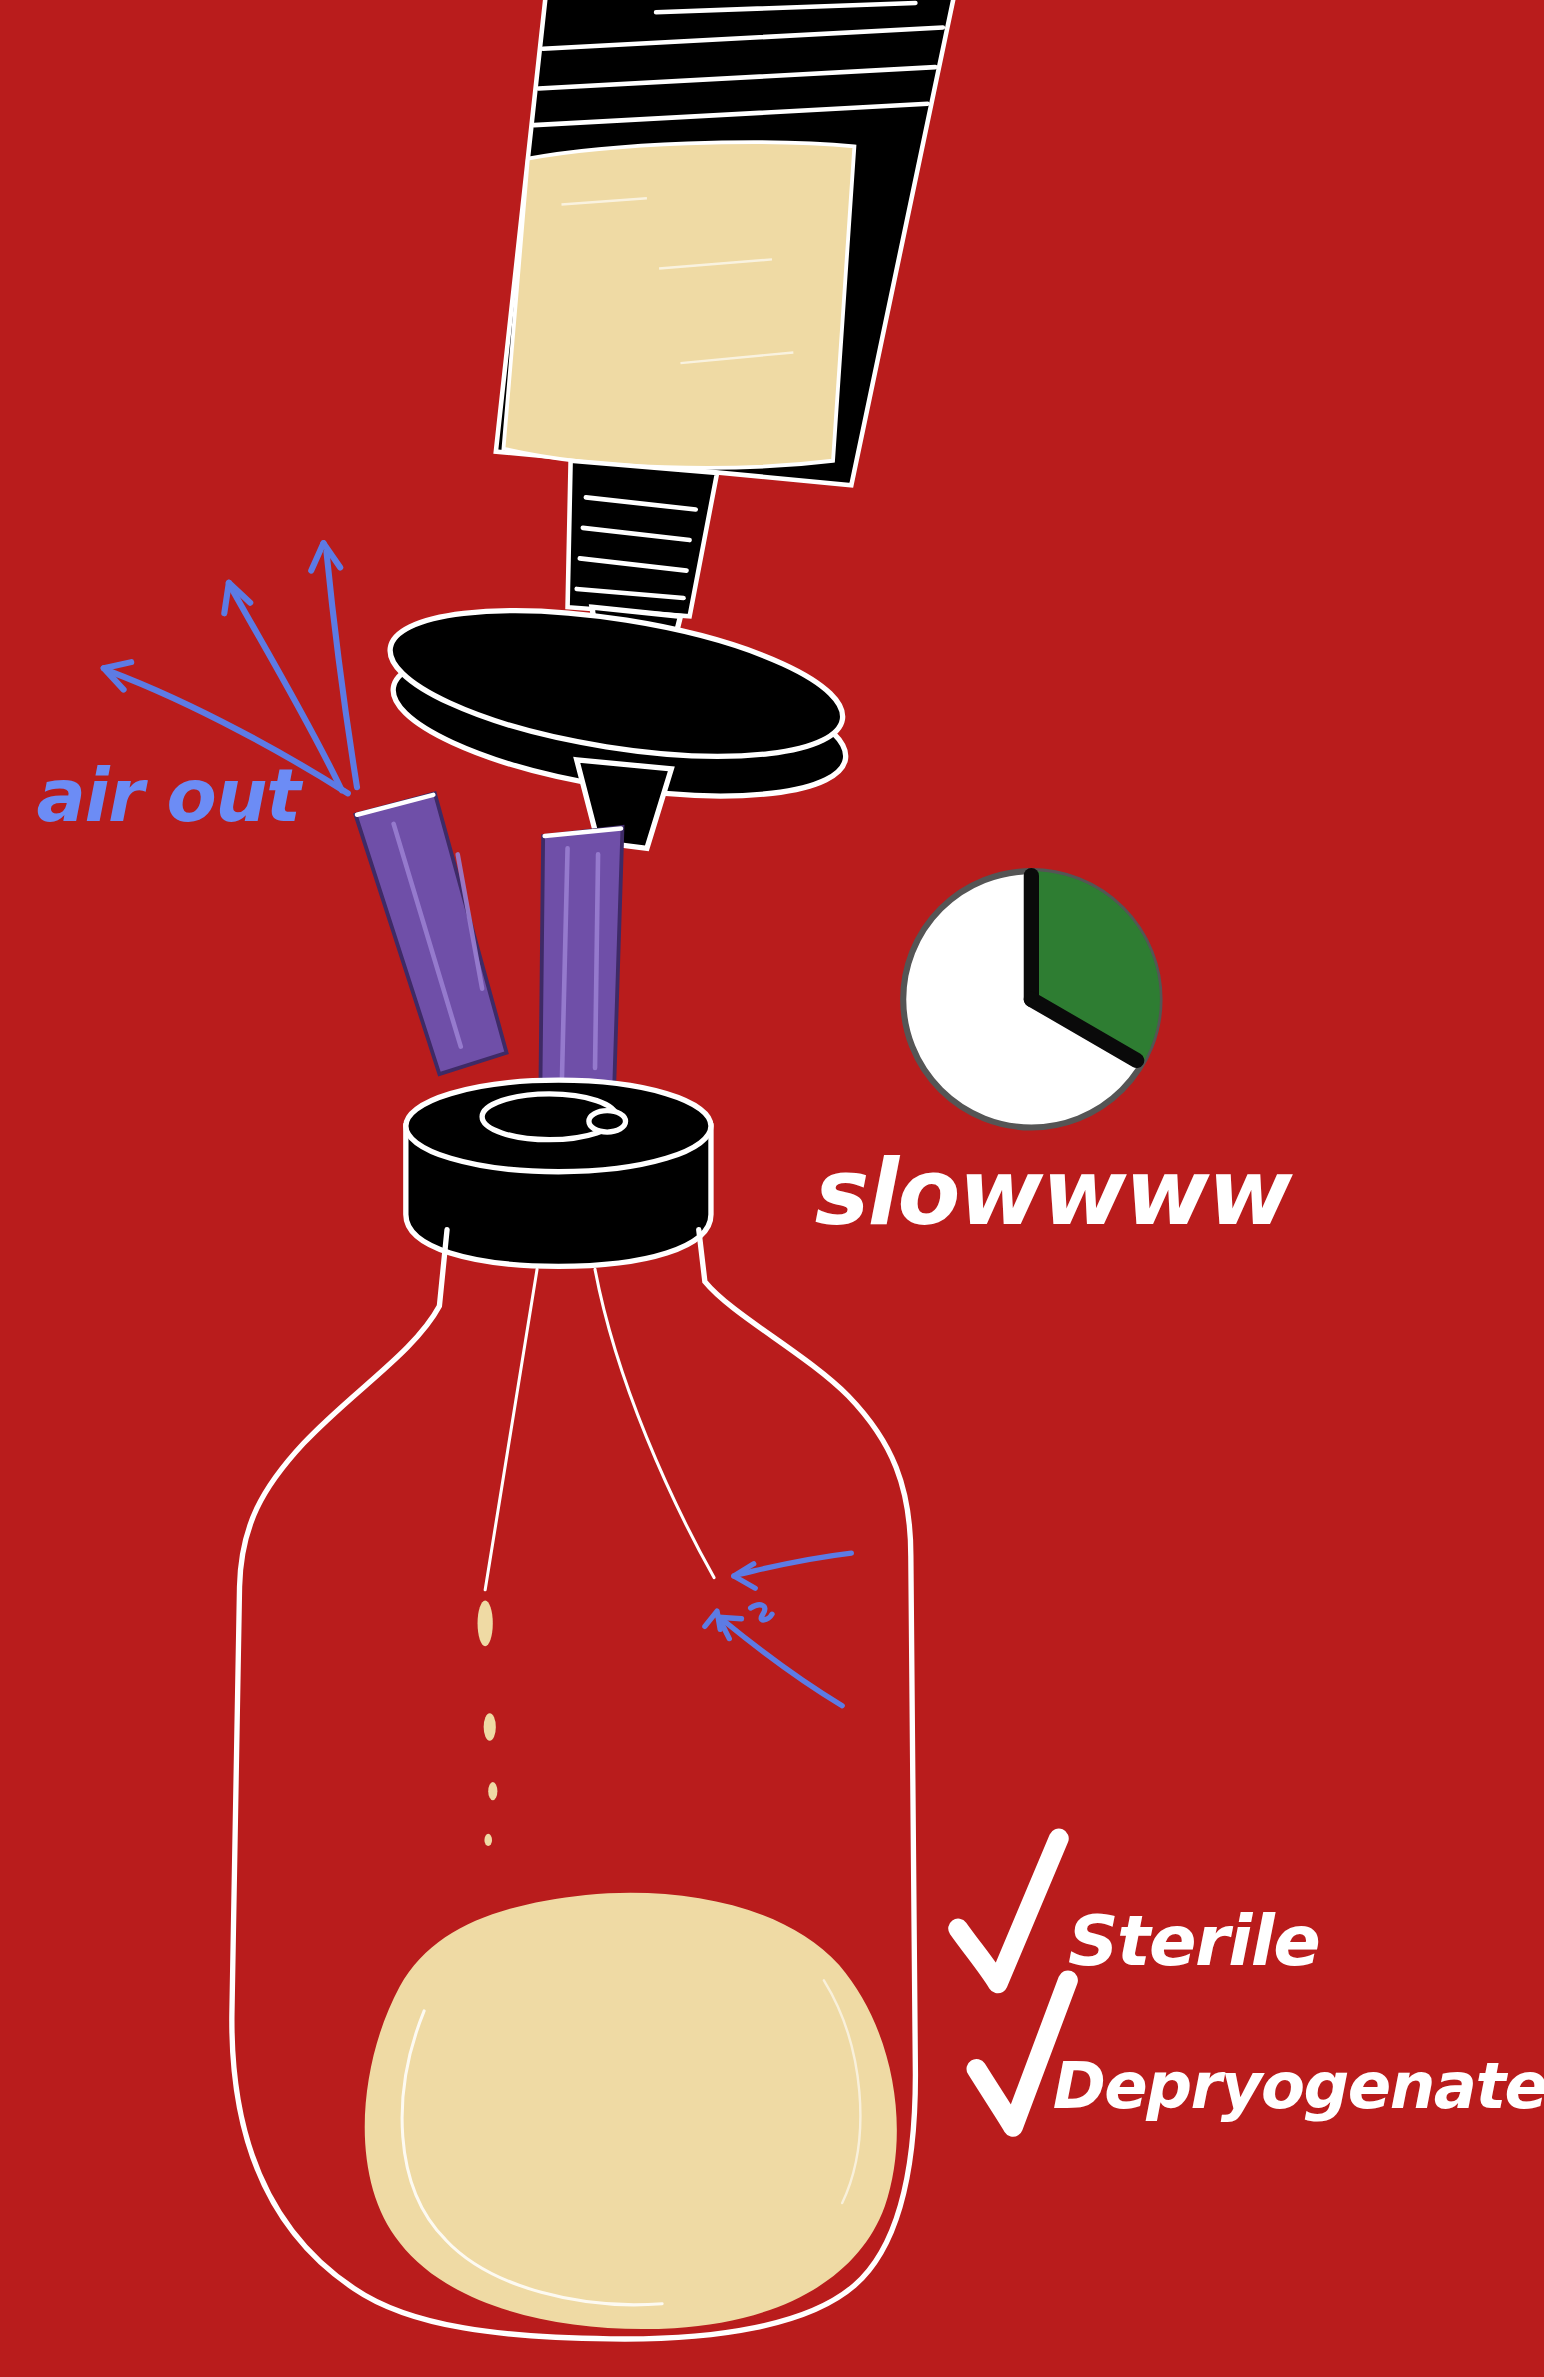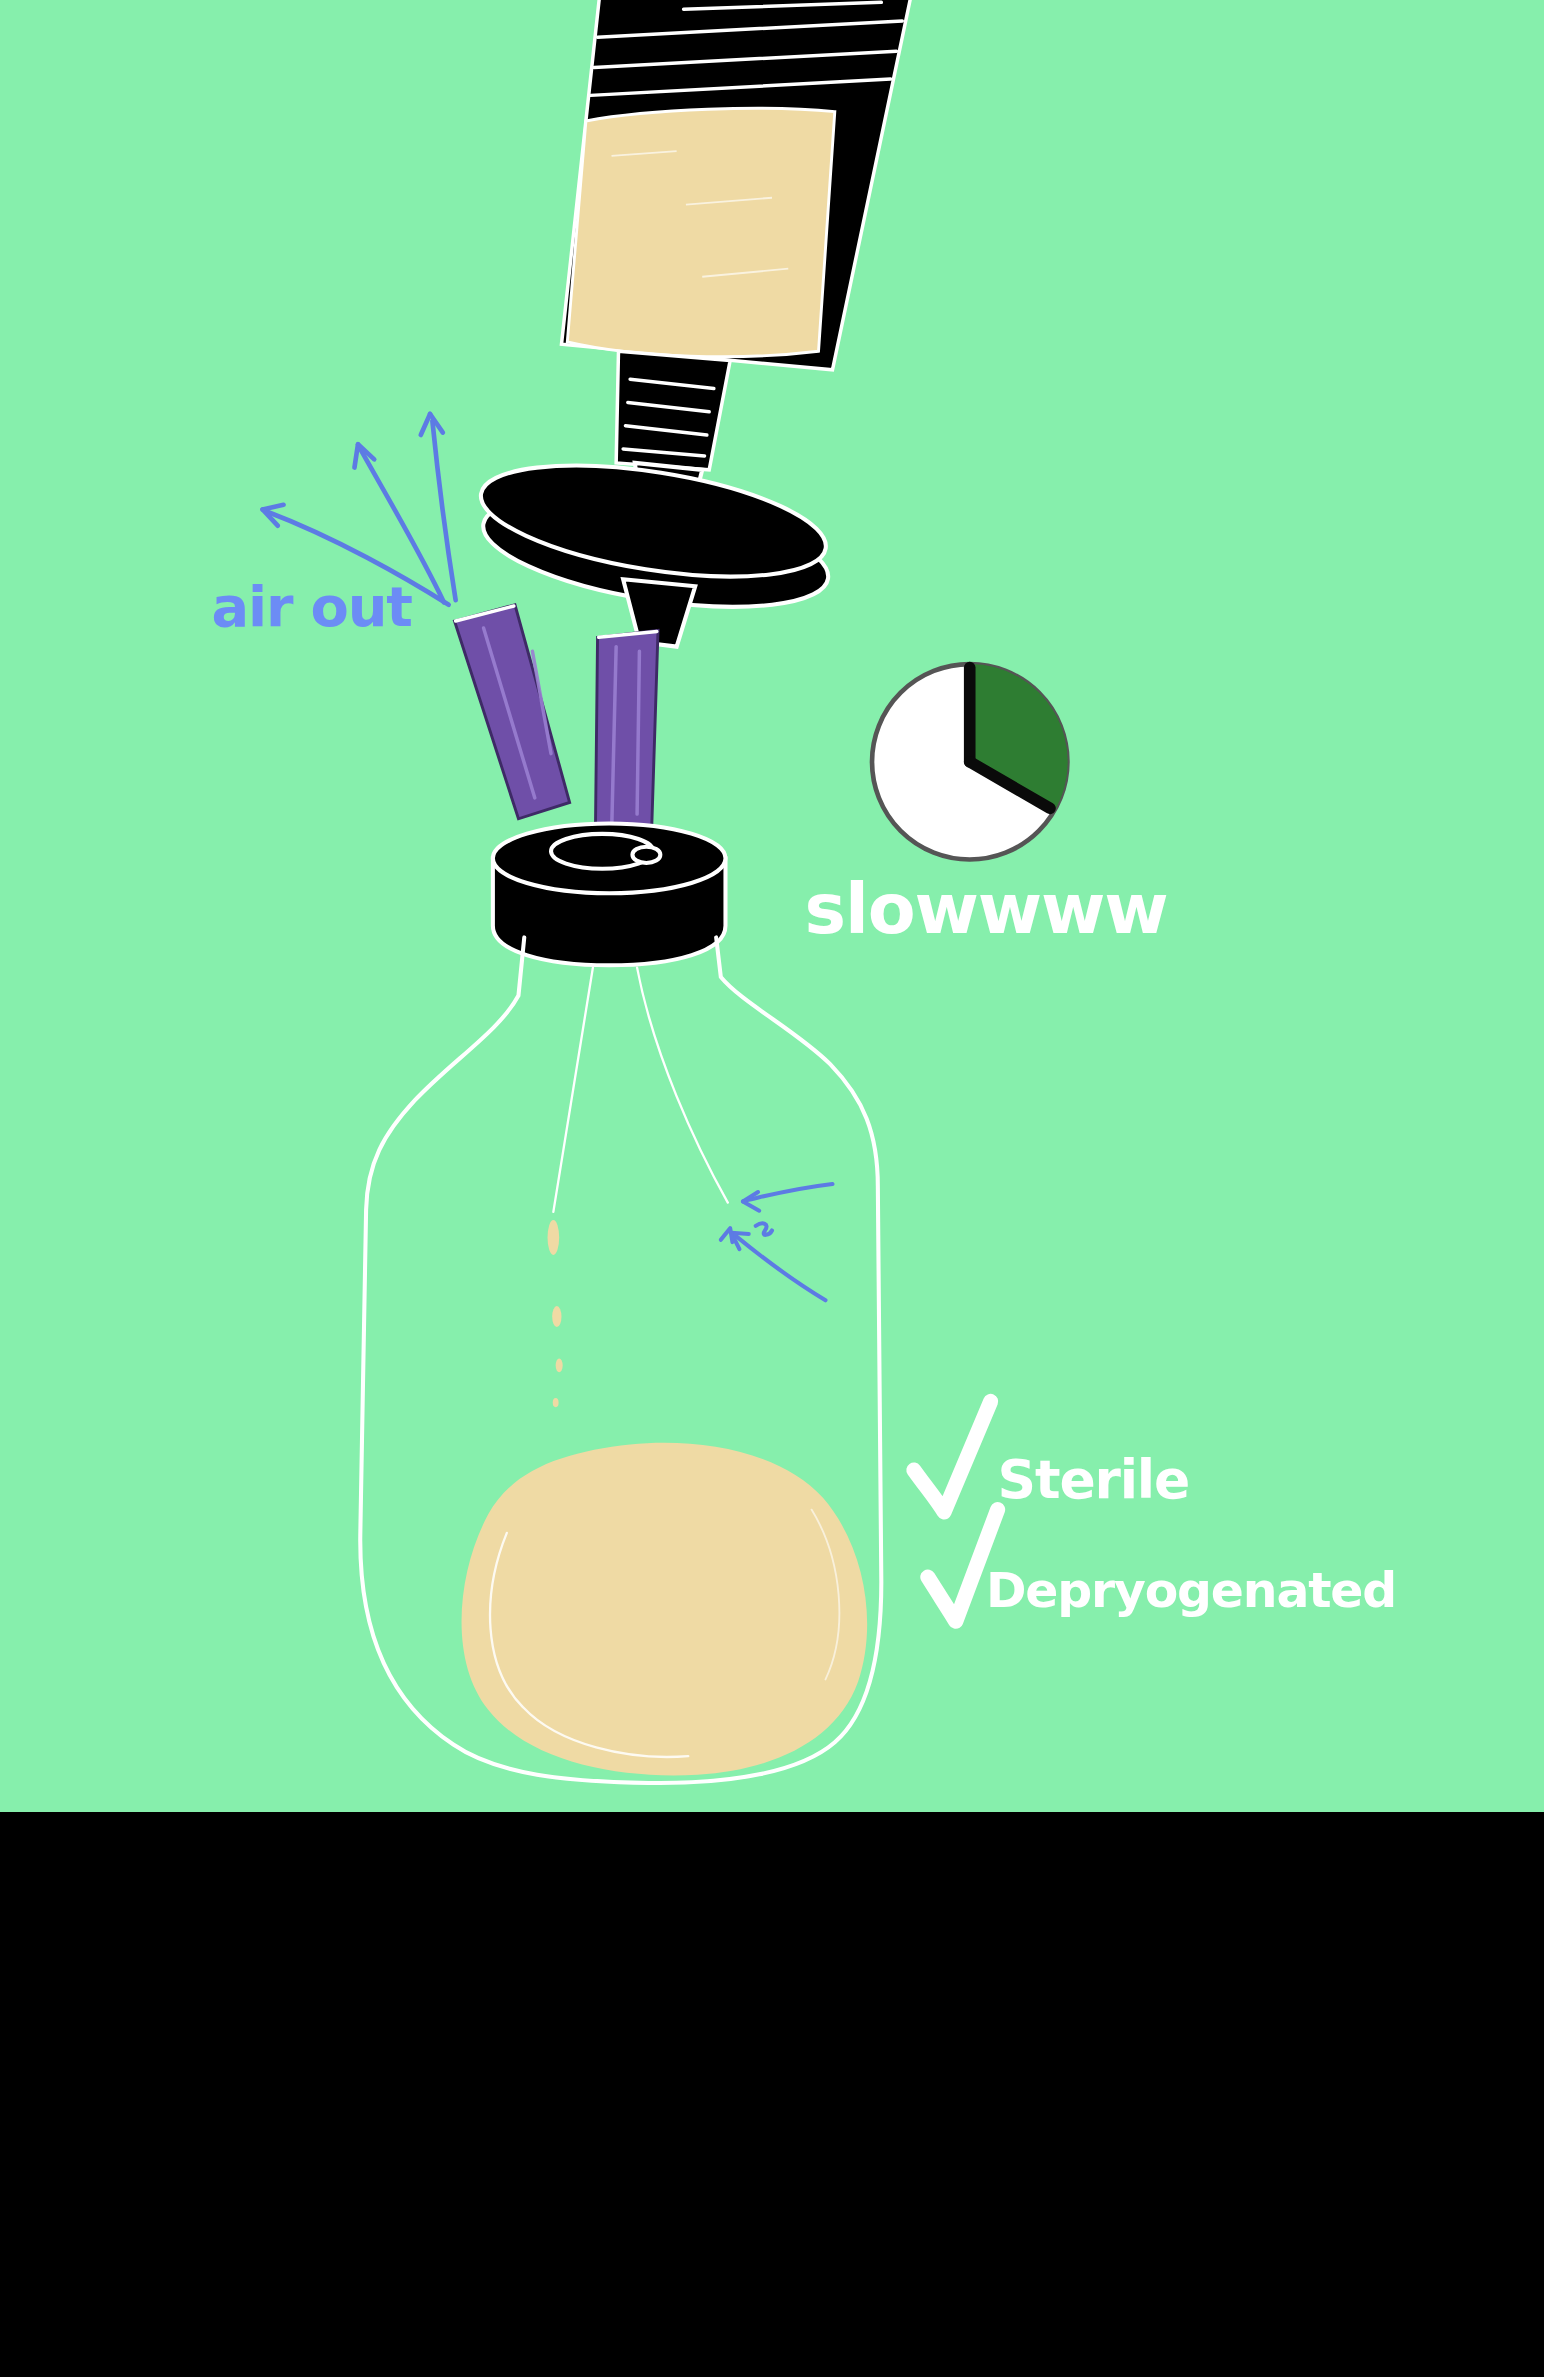--- a/index.html
+++ b/index.html
@@ -3,23 +3,24 @@
 <meta charset="utf-8">
 <style>
   html, body {
     margin: 0;
     padding: 0;
     background: #000;
   }
   .canvas {
     position: relative;
     width: 1544px;
-    height: 1812px;
-    background: #86efac;
+    height: 2377px;
+    background: #b91c1c;
     overflow: hidden;
+    font-style: italic;
   }
   svg.scene {
     width: 100%;
     height: 100%;
     display: block;
   }
   text {
     font-family: "DejaVu Sans", "Liberation Sans", sans-serif;
     font-weight: 700;
   }

